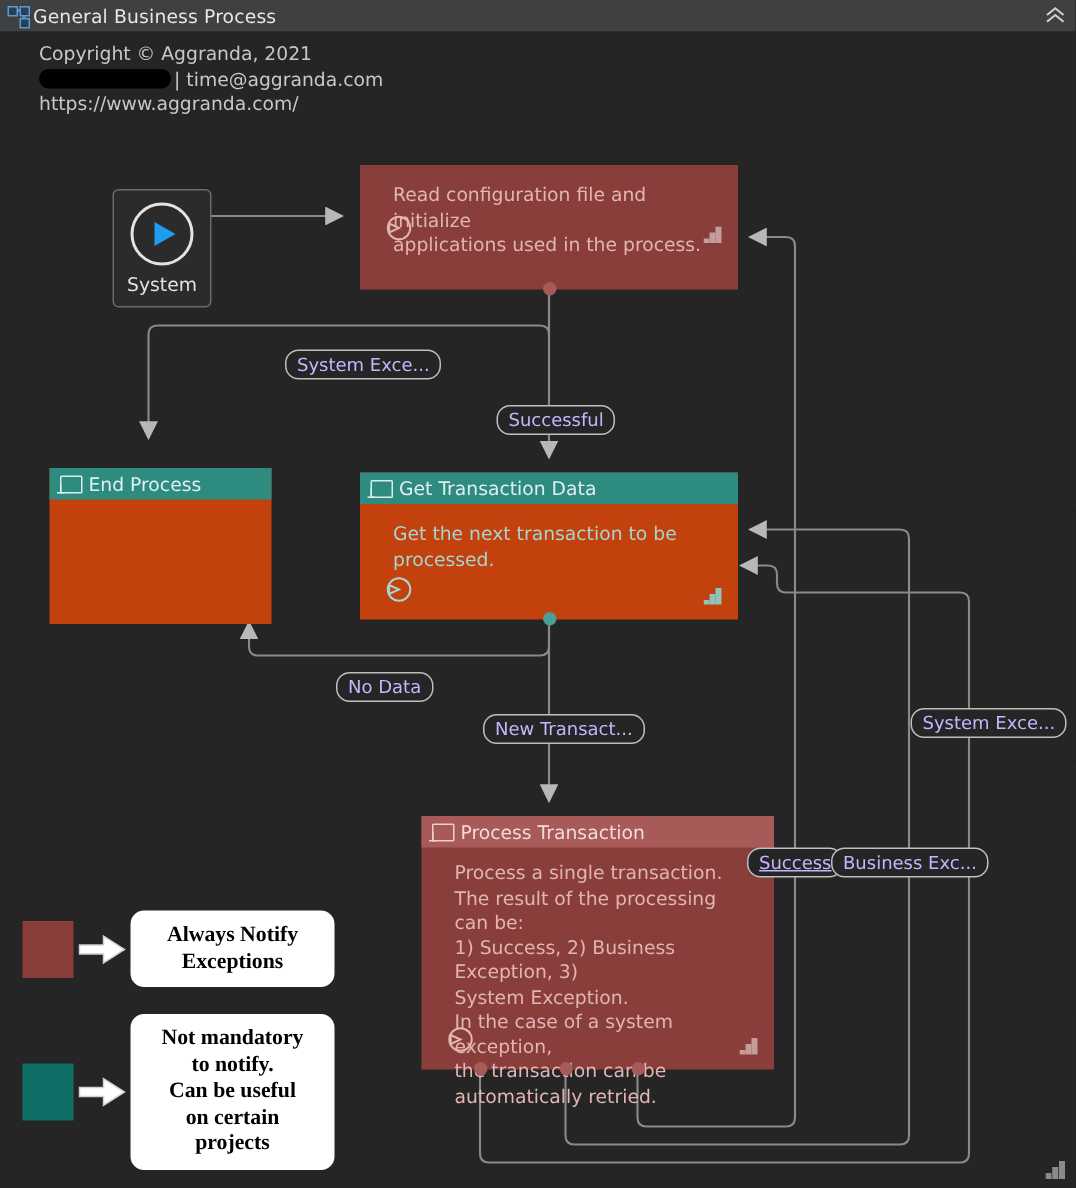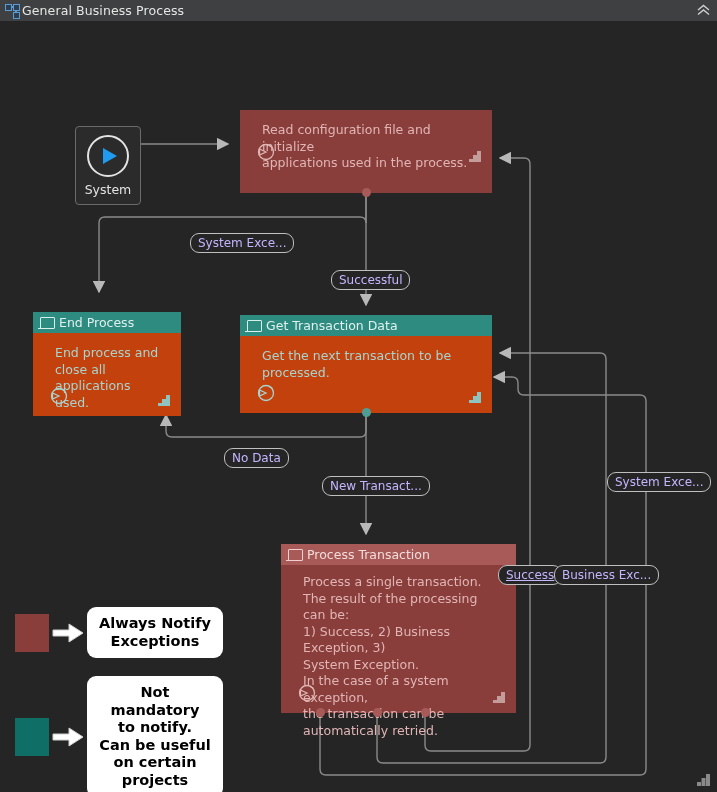--- a/index.html
+++ b/index.html
@@ -84,21 +84,21 @@
           color:#c4b5fd;font-size:12px;line-height:16px;padding:1px 7px;white-space:nowrap;}
 
   
   .legend-row{position:absolute;display:flex;align-items:center;}
   .legend-swatch{width:34px;height:38px;flex:0 0 34px;}
   .legend-swatch.red{background:#8a3e3c;}
   .legend-swatch.teal{background:#0f6f66;}
   .legend-arrow{width:38px;height:26px;flex:0 0 38px;display:flex;align-items:center;justify-content:center;}
   .legend-card{background:#fff;border-radius:9px;color:#000;font-weight:bold;
                font-size:14.5px;line-height:17.5px;text-align:center;padding:8px 10px;
-               white-space:pre-line;box-sizing:border-box;}
+               white-space:pre-line;box-sizing:border-box;font-family:Liberation Serif, serif;}
 
   
   #resize-grip{position:absolute;right:6px;bottom:5px;width:14px;height:13px;}
 </style>
 </head>
 <body>
 
 <div id="app">
 
   <div id="titlebar">
@@ -113,20 +113,29 @@
     <div id="collapse-btn">
       <svg width="15" height="13" viewBox="0 0 15 13">
         <path d="M2 6 L7.5 1.5 L13 6" fill="none" stroke="#cfcfcf" stroke-width="1.4"></path>
         <path d="M2 10.5 L7.5 6 L13 10.5" fill="none" stroke="#cfcfcf" stroke-width="1.4"></path>
       </svg>
     </div>
   </div>
 
   <div id="canvas">
 
+    <div id="copyright">
+      <div>Copyright © Aggranda, 2021</div>
+      <div class="line2">
+        <span class="redaction"></span>
+        <span>|</span>
+        <span style="margin-left:4px">time@aggranda.com</span>
+      </div>
+      <div>https://www.aggranda.com/</div>
+    </div>
 
     <svg id="wires">
       <defs>
         <marker id="ah" markerWidth="9" markerHeight="9" refX="8" refY="4.5" orient="auto">
           <path d="M0,0 L9,4.5 L0,9 z" fill="#b8b8b8"></path>
         </marker>
       </defs>
       <g fill="none" stroke="#8a8a8a" stroke-width="1.4">
 
         <path d="M140,123 L228,123" marker-end="url(#ah)"></path>
@@ -173,35 +182,20 @@
     <div class="dot red" style="left:361.5px;top:167px;"></div>
 
     <div class="node teal" id="node-end-process" style="left:33px;top:291px;width:148px;height:104px;">
       <div class="hdr">
         <span class="nicon">
           <span class="scr"></span>
             <span class="stem"></span>
             <span class="foot"></span>
         </span>
         <span class="ntitle">End Process</span>
-      </div>
-      <div class="body" style="height:83px">
-        <div class="desc">End process and
-close all
-applications used.</div>
-        <svg class="badge-retry" viewBox="0 0 20 20">
-          <circle cx="10" cy="10" r="7.5" fill="none" stroke="#a8d4cf" stroke-width="1.3"></circle>
-          <path d="M10 10 L3.5 7 L3.5 13 Z" fill="none" stroke="#a8d4cf" stroke-width="1.3"></path>
-          <path d="M13.5 3.5 L16.5 5.5" stroke="#a8d4cf" stroke-width="1.3" fill="none"></path>
-        </svg>
-        <svg class="badge-stack" viewBox="0 0 13 12">
-          <rect x="8" y="0" width="4" height="11" fill="#8fc3bd"></rect>
-          <rect x="4" y="4" width="4" height="7" fill="#8fc3bd"></rect>
-          <rect x="0" y="8" width="4" height="3" fill="#8fc3bd"></rect>
-        </svg>
       </div>
     </div>
 
     <div class="node teal" id="node-get-transaction-data" style="left:240px;top:294px;width:252px;height:98px;">
       <div class="hdr">
         <span class="nicon">
           <span class="scr"></span>
             <span class="stem"></span>
             <span class="foot"></span>
         </span>

